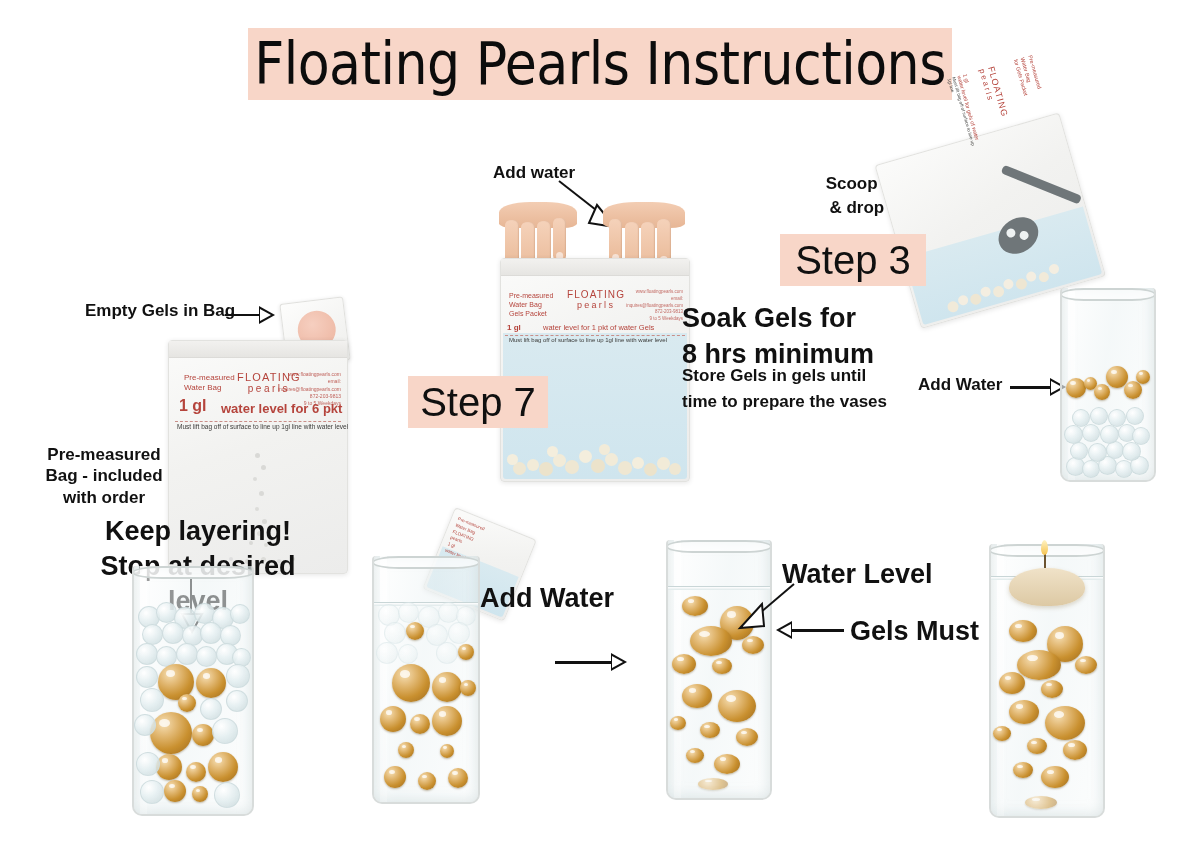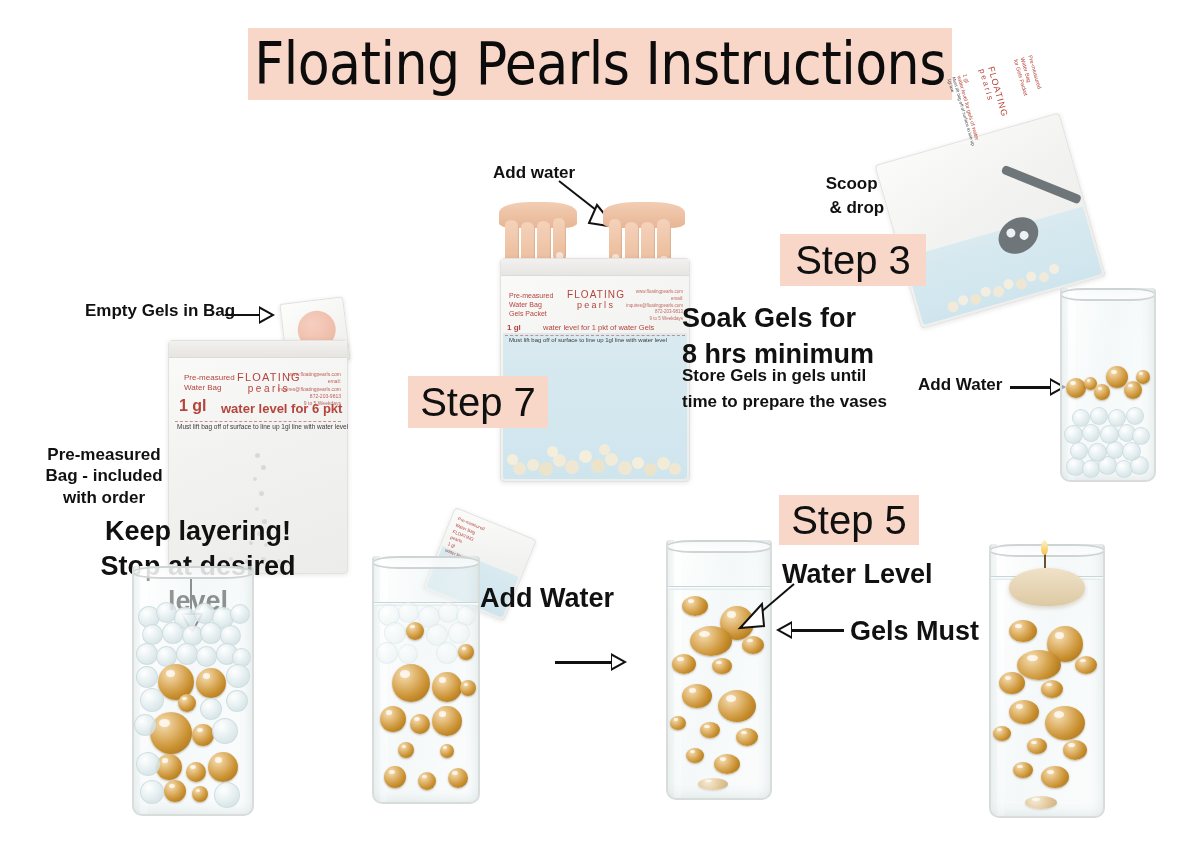--- a/index.html
+++ b/index.html
@@ -433,21 +433,20 @@
     </div>
 
     <div class="abs callout c-xl" style="left:130px;top:62px;white-space:nowrap;">Add Water</div>
   </div>
 
   <div class="abs arrow-line" style="left:555px;top:661px;width:58px;height:3px;"></div>
   <div class="abs tri-right-hollow" style="left:611px;top:653px;">
       <i></i>
     </div>
 
-  <div class="abs step-badge" style="left:779px;top:495px;width:120px;height:50px;">Step 5</div>
 
   <div class="abs" style="left:640px;top:520px;width:360px;height:300px;">
 
     <div class="vase" style="left:26px;top:20px;width:102px;height:258px;">
       <div class="vase-rim"></div>
       <div class="waterline" style="top:46px;"></div>
       <div class="abs" style="left:0;right:0;top:52px;bottom:0;">
         <div class="pearl hl" style="left:14px;top:4px;width:26px;height:20px;border-radius:50%;"></div>
         <div class="pearl hl" style="left:52px;top:14px;width:34px;height:34px;"></div>
         <div class="pearl hl" style="left:22px;top:34px;width:42px;height:30px;border-radius:50%;"></div>

